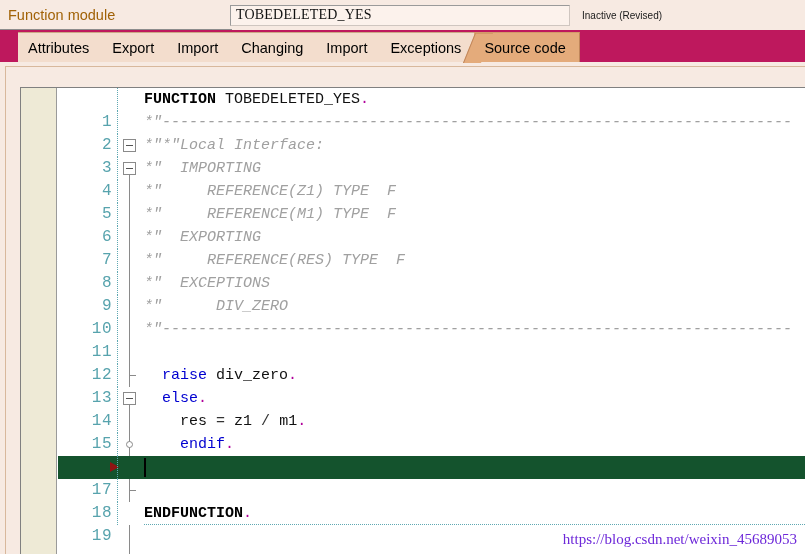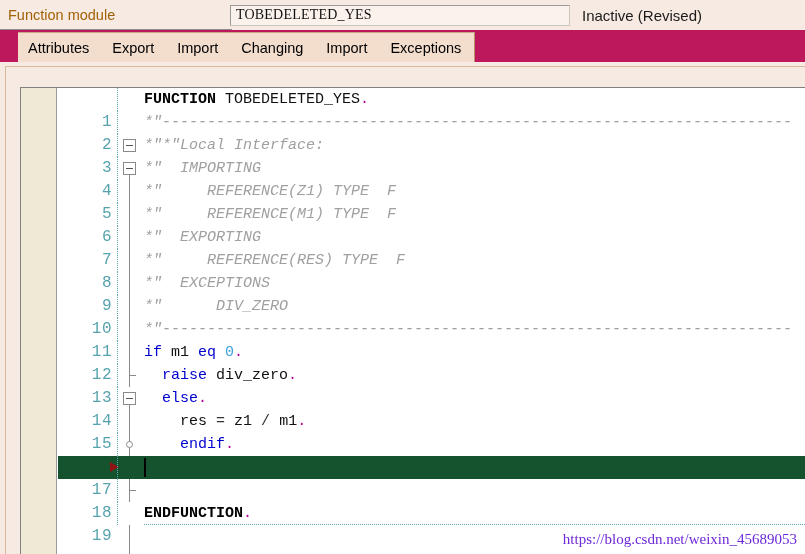--- a/index.html
+++ b/index.html
@@ -44,21 +44,21 @@
     font-family: "Liberation Serif", serif;
     font-size: 14px;
     letter-spacing: .2px;
     color: #111;
     padding: 0 5px;
     line-height: 19px;
     outline: none;
   }
   #status-text {
     margin-left: 12px;
-    font-size: 15px;
+    font-size: 10px;
     color: #1a1a1a;
     white-space: nowrap;
   }
   #header-rule {
     position: absolute;
     left: 0;
     bottom: 0;
     width: 232px;
     height: 1px;
     background: #8d8d8d;
@@ -366,20 +366,21 @@
   <div id="header-rule"></div>
 </div>
 
 <div id="tabstrip">
   <div class="tab"><span>Attributes</span></div>
   <div class="tab"><span>Export</span></div>
   <div class="tab"><span>Import</span></div>
   <div class="tab"><span>Changing</span></div>
   <div class="tab"><span>Import</span></div>
   <div class="tab"><span>Exceptions</span></div>
+  <div class="tab active"><span>Source code</span></div>
 </div>
 
 <div id="panel">
   <div id="panel-inner">
 
     <div id="editor">
       <div id="margin-strip"></div>
       <div id="code-area">
 
         <div class="row">
@@ -444,21 +445,20 @@
 
         <div class="row">
           <span class="lineno">11</span>
           <span class="fold"><span class="vline"></span><span class="tick"></span></span>
           <span class="code cmt">*"----------------------------------------------------------------------</span>
         </div>
 
         <div class="row">
           <span class="lineno">12</span>
           <span class="fold"><span class="vline half-down"></span><span class="box"></span></span>
-          <span class="code"><span class="kw">if</span> <span class="id">m1</span> <span class="kw">eq</span> <span class="num">0</span><span class="dot">.</span></span>
         </div>
 
         <div class="row">
           <span class="lineno">13</span>
           <span class="fold"><span class="vline"></span></span>
           <span class="code">  <span class="kw">raise</span> <span class="id">div_zero</span><span class="dot">.</span></span>
         </div>
 
         <div class="row">
           <span class="lineno">14</span>

